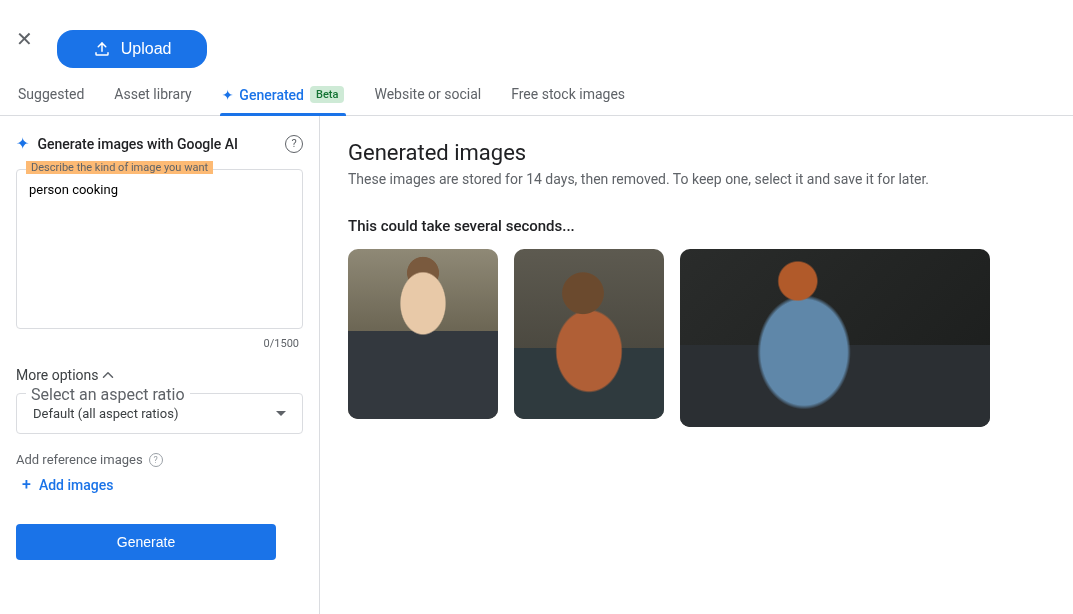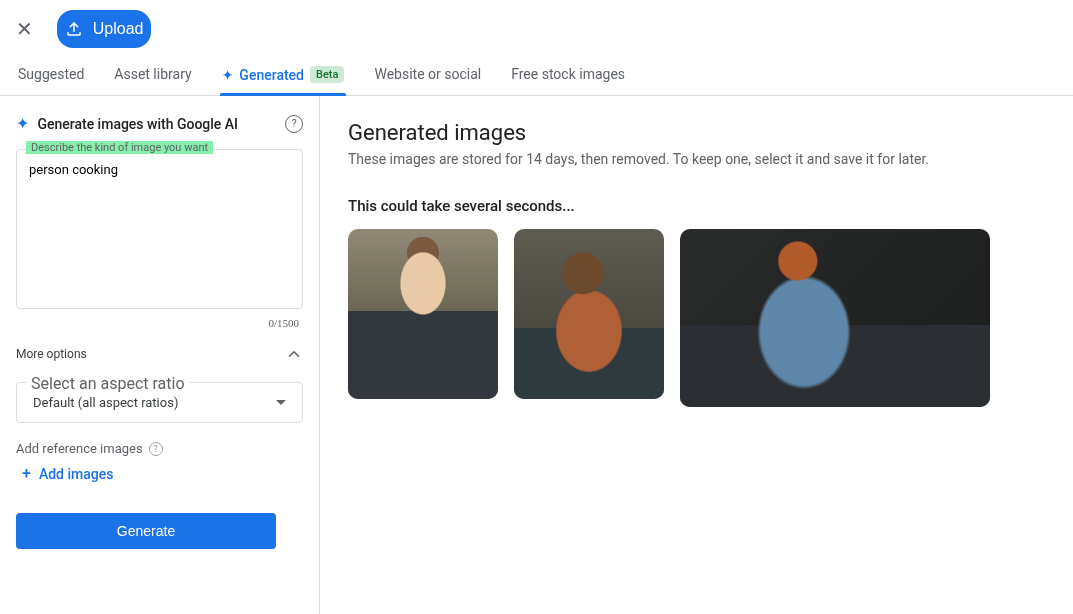--- a/index.html
+++ b/index.html
@@ -28,27 +28,28 @@
     font-size: 22px;
     color: #3c4043;
     flex: 1;
     font-weight: 400;
   }
   .upload-btn {
     background: #1a73e8;
     color: #fff;
     border: none;
     border-radius: 16px;
-    padding: 10px 8px;
+    padding: 10px 36px;
     font-size: 16px;
     display: flex;
     align-items: center;
     gap: 10px;
     cursor: pointer;
     font-weight: 500;
+    margin-top: 20px;
   }
   .upload-icon svg { width: 18px; height: 18px; display:block; }
 
   .tabs {
     display: flex;
     gap: 26px;
     padding: 0 16px;
     border-bottom: 1px solid #dadce0;
     align-items: flex-start;
   }
@@ -117,21 +118,21 @@
     cursor: pointer;
   }
   .field-wrap {
     position: relative;
     margin-bottom: 4px;
   }
   .field-label {
     position: absolute;
     top: -8px;
     left: 10px;
-    background: #86efac;
+    background: #fdba74;
     padding: 0 5px;
     font-size: 11px;
     color: #5f6368;
   }
   .prompt-textarea {
     width: 100%;
     height: 160px;
     border: 1px solid #dadce0;
     border-radius: 4px;
     padding: 12px;
@@ -139,30 +140,28 @@
     font-family: inherit;
     resize: none;
     outline: none;
   }
   .char-count {
     text-align: right;
     font-size: 11px;
     color: #5f6368;
     margin-bottom: 14px;
     padding-right: 4px;
-    font-family: Liberation Serif, serif;
   }
   .more-options-row {
     display: flex;
-    justify-content: space-between;
-    align-items: center;
-    font-size: 12px;
+    align-items: center;
+    font-size: 14px;
     color: #3c4043;
     cursor: pointer;
-    margin-bottom: 17px;
+    margin-bottom: 7px;
     padding: 2px 0;
   }
   .chevron svg { width: 18px; height: 18px; display:block; }
 
   .select-wrap {
     position: relative;
     margin-bottom: 18px;
   }
   .select-label {
     position: absolute;

